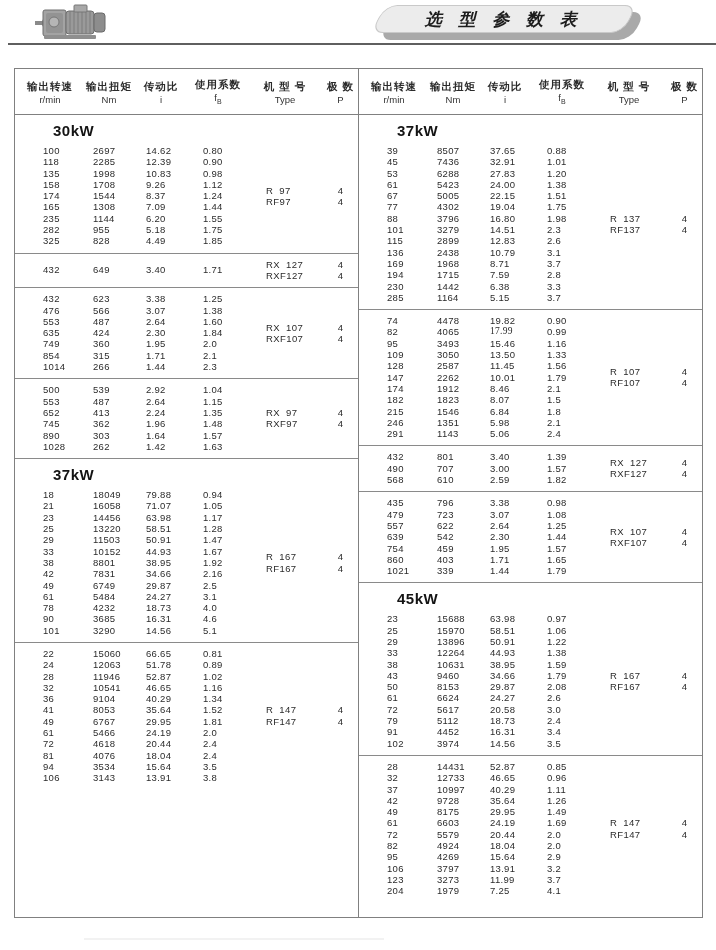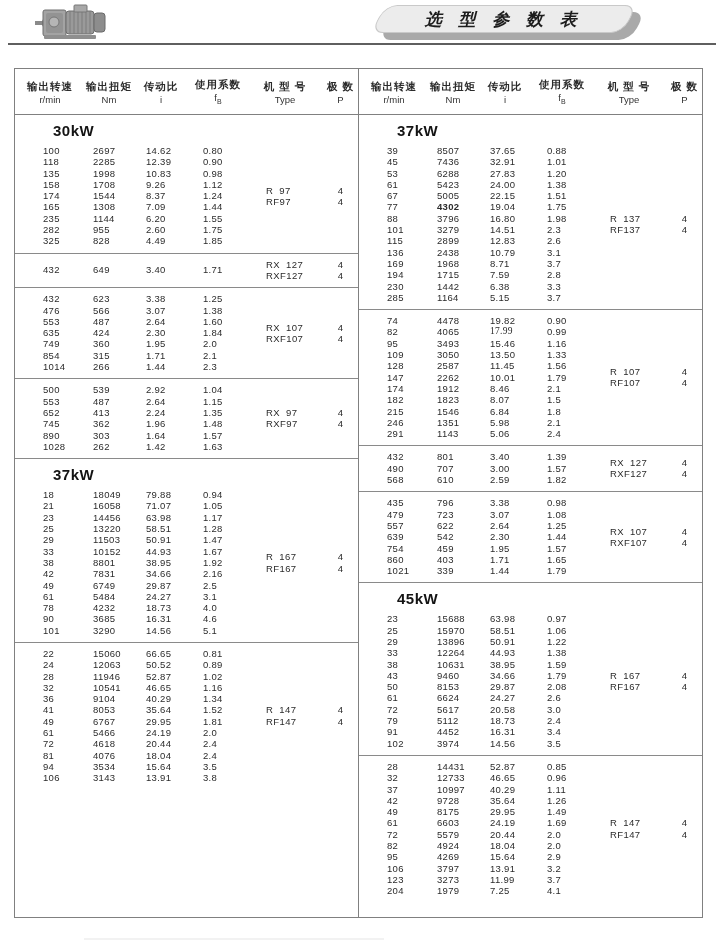--- a/index.html
+++ b/index.html
@@ -148,21 +148,21 @@
           <div class="cell c1" style="grid-area: 6 / 1;">165</div>
           <div class="cell c2" style="grid-area: 6 / 2;">1308</div>
           <div class="cell c3" style="grid-area: 6 / 3;">7.09</div>
           <div class="cell c4" style="grid-area: 6 / 4;">1.44</div>
           <div class="cell c1" style="grid-area: 7 / 1;">235</div>
           <div class="cell c2" style="grid-area: 7 / 2;">1144</div>
           <div class="cell c3" style="grid-area: 7 / 3;">6.20</div>
           <div class="cell c4" style="grid-area: 7 / 4;">1.55</div>
           <div class="cell c1" style="grid-area: 8 / 1;">282</div>
           <div class="cell c2" style="grid-area: 8 / 2;">955</div>
-          <div class="cell c3" style="grid-area: 8 / 3;">2.60</div>
+          <div class="cell c3" style="grid-area: 8 / 3;">5.18</div>
           <div class="cell c4" style="grid-area: 8 / 4;">1.75</div>
           <div class="cell c1" style="grid-area: 9 / 1;">325</div>
           <div class="cell c2" style="grid-area: 9 / 2;">828</div>
           <div class="cell c3" style="grid-area: 9 / 3;">4.49</div>
           <div class="cell c4" style="grid-area: 9 / 4;">1.85</div>
           <div class="cell c5 type-cell" style="grid-area: 1 / 5 / span 9; align-self: center;"><div>R  97</div><div>RF97</div></div>
           <div class="cell c6 poles-cell" style="grid-area: 1 / 6 / span 9; align-self: center;"><div>4</div><div>4</div></div>
         </div>
         <div class="block grid6">
           <div class="cell c1" style="grid-area: 1 / 1;">432</div>
@@ -291,21 +291,21 @@
           <div class="cell c5 type-cell" style="grid-area: 1 / 5 / span 13; align-self: center;"><div>R  167</div><div>RF167</div></div>
           <div class="cell c6 poles-cell" style="grid-area: 1 / 6 / span 13; align-self: center;"><div>4</div><div>4</div></div>
         </div>
         <div class="block grid6">
           <div class="cell c1" style="grid-area: 1 / 1;">22</div>
           <div class="cell c2" style="grid-area: 1 / 2;">15060</div>
           <div class="cell c3" style="grid-area: 1 / 3;">66.65</div>
           <div class="cell c4" style="grid-area: 1 / 4;">0.81</div>
           <div class="cell c1" style="grid-area: 2 / 1;">24</div>
           <div class="cell c2" style="grid-area: 2 / 2;">12063</div>
-          <div class="cell c3" style="grid-area: 2 / 3;">50.52</div>
+          <div class="cell c3" style="grid-area: 2 / 3;">51.78</div>
           <div class="cell c4" style="grid-area: 2 / 4;">0.89</div>
           <div class="cell c1" style="grid-area: 3 / 1;">28</div>
           <div class="cell c2" style="grid-area: 3 / 2;">11946</div>
           <div class="cell c3" style="grid-area: 3 / 3;">52.87</div>
           <div class="cell c4" style="grid-area: 3 / 4;">1.02</div>
           <div class="cell c1" style="grid-area: 4 / 1;">32</div>
           <div class="cell c2" style="grid-area: 4 / 2;">10541</div>
           <div class="cell c3" style="grid-area: 4 / 3;">46.65</div>
           <div class="cell c4" style="grid-area: 4 / 4;">1.16</div>
           <div class="cell c1" style="grid-area: 5 / 1;">36</div>
@@ -389,21 +389,21 @@
           <div class="cell c4" style="grid-area: 3 / 4;">1.20</div>
           <div class="cell c1" style="grid-area: 4 / 1;">61</div>
           <div class="cell c2" style="grid-area: 4 / 2;">5423</div>
           <div class="cell c3" style="grid-area: 4 / 3;">24.00</div>
           <div class="cell c4" style="grid-area: 4 / 4;">1.38</div>
           <div class="cell c1" style="grid-area: 5 / 1;">67</div>
           <div class="cell c2" style="grid-area: 5 / 2;">5005</div>
           <div class="cell c3" style="grid-area: 5 / 3;">22.15</div>
           <div class="cell c4" style="grid-area: 5 / 4;">1.51</div>
           <div class="cell c1" style="grid-area: 6 / 1;">77</div>
-          <div class="cell c2" style="grid-area: 6 / 2; font-weight: bold;">4302</div>
+          <div class="cell c2" style="grid-area: 6 / 2;">4302</div>
           <div class="cell c3" style="grid-area: 6 / 3;">19.04</div>
           <div class="cell c4" style="grid-area: 6 / 4;">1.75</div>
           <div class="cell c1" style="grid-area: 7 / 1;">88</div>
           <div class="cell c2" style="grid-area: 7 / 2;">3796</div>
           <div class="cell c3" style="grid-area: 7 / 3;">16.80</div>
           <div class="cell c4" style="grid-area: 7 / 4;">1.98</div>
           <div class="cell c1" style="grid-area: 8 / 1;">101</div>
           <div class="cell c2" style="grid-area: 8 / 2;">3279</div>
           <div class="cell c3" style="grid-area: 8 / 3;">14.51</div>
           <div class="cell c4" style="grid-area: 8 / 4;">2.3</div>

